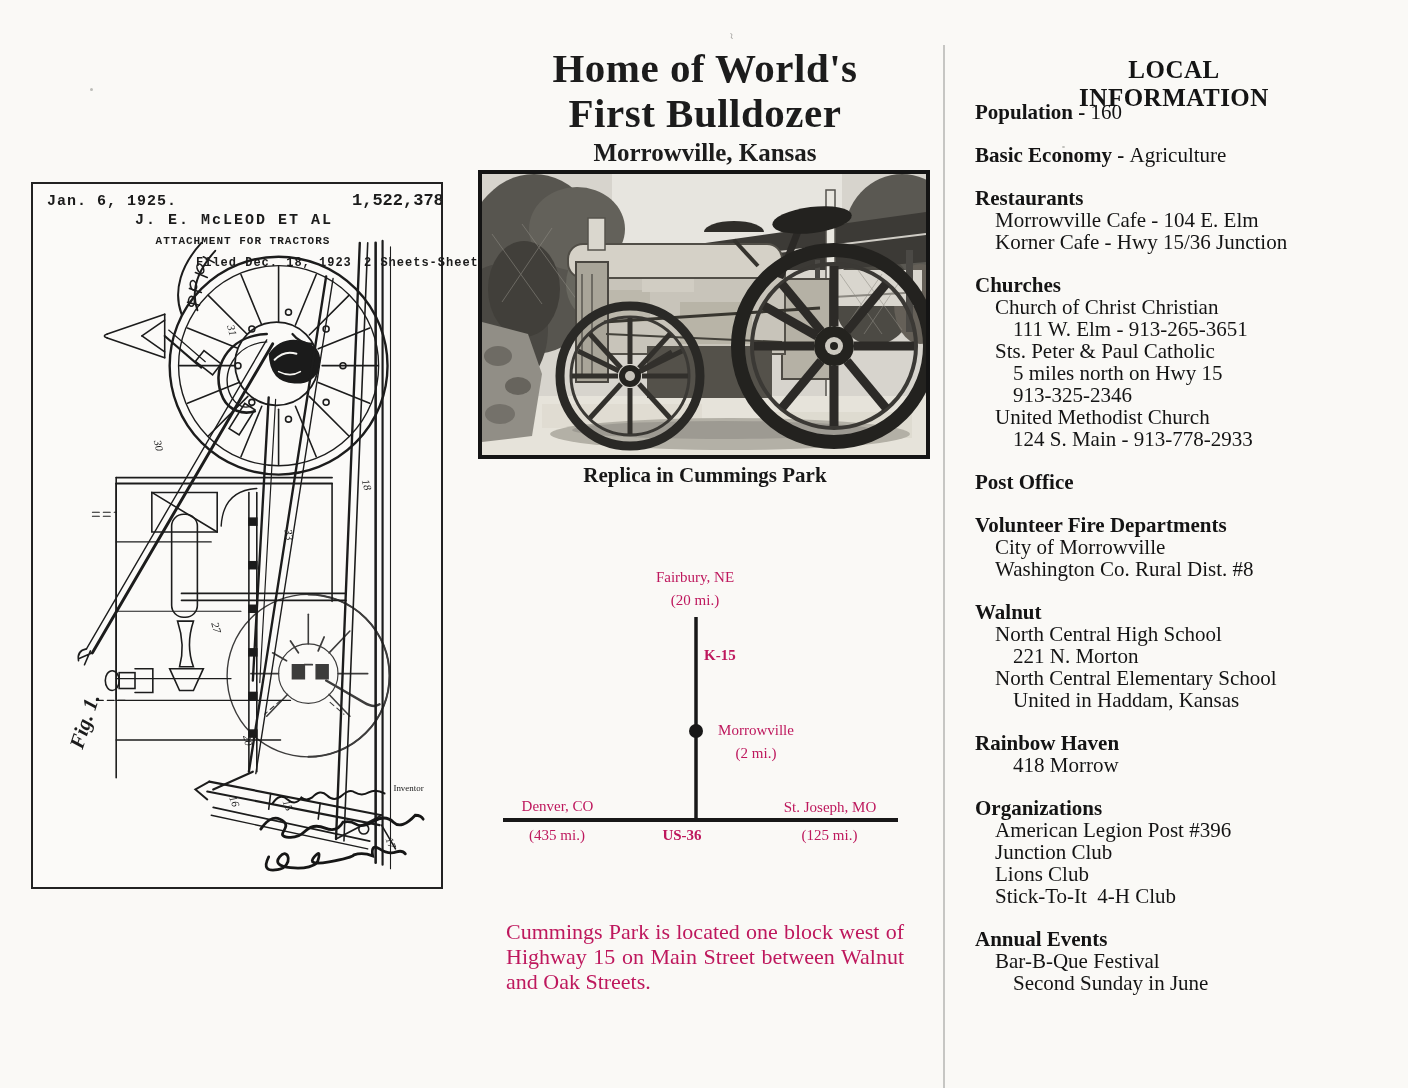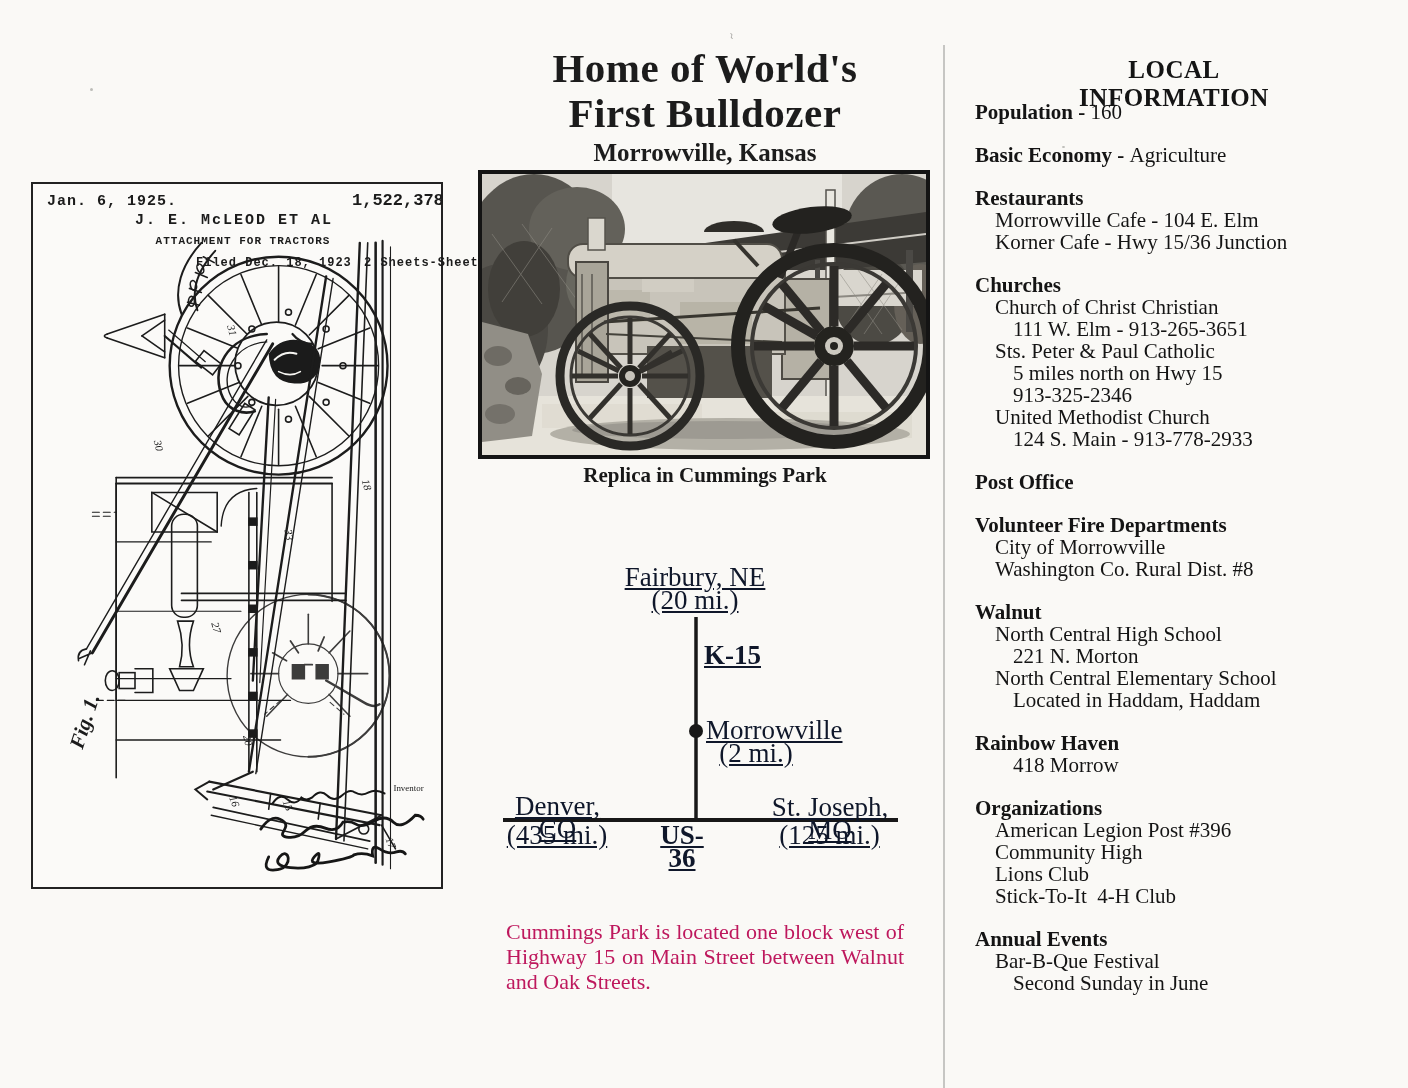--- a/index.html
+++ b/index.html
@@ -14,21 +14,21 @@
   .ctr{text-align:center;}
 
   
   .title-block{left:480px;top:46px;width:450px;text-align:center;}
   .title-line{font-size:41px;line-height:45px;font-weight:bold;letter-spacing:0.5px;color:#1c1c1c;}
   .subtitle{font-size:25px;line-height:28px;font-weight:bold;margin-top:3px;color:#1c1c1c;}
   .photo-frame{left:478px;top:170px;width:452px;height:289px;border:4px solid #141414;box-sizing:border-box;background:#d9d6d0;}
   .photo-frame svg{display:block;width:100%;height:100%;}
   .caption{left:480px;top:463px;width:450px;text-align:center;font-weight:bold;font-size:21px;line-height:24px;color:#181818;}
 
-  .map-label{font-size:27px;line-height:23px;color:#0f172a;text-decoration:underline;}
+  .map-label{font-size:15px;line-height:23px;color:#be185d;}
   .map-bold{font-weight:bold;}
 
   .directions{left:506px;top:919px;width:398px;font-size:22px;line-height:25px;text-align:justify;color:#be185d;}
 
   
   .local-heading{left:1038px;top:56px;width:272px;text-align:center;font-size:25px;font-weight:bold;letter-spacing:0.5px;color:#141414;}
   .local-sections{left:975px;top:101px;width:372px;}
   .section{margin-bottom:21px;}
   .sec-line{font-size:21px;line-height:22px;white-space:pre-wrap;color:#141414;}
   .indent1{padding-left:20px;}
@@ -416,30 +416,30 @@
       <div class="section">
         <div class="sec-line"><span class="b">Volunteer Fire Departments</span></div>
         <div class="sec-line indent1">City of Morrowville</div>
         <div class="sec-line indent1">Washington Co. Rural Dist. #8</div>
       </div>
       <div class="section">
         <div class="sec-line"><span class="b">Walnut</span></div>
         <div class="sec-line indent1">North Central High School</div>
         <div class="sec-line indent2">221 N. Morton</div>
         <div class="sec-line indent1">North Central Elementary School</div>
-        <div class="sec-line indent2">Located in Haddam, Haddam</div>
+        <div class="sec-line indent2">United in Haddam, Kansas</div>
       </div>
       <div class="section">
         <div class="sec-line"><span class="b">Rainbow Haven</span></div>
         <div class="sec-line indent2">418 Morrow</div>
       </div>
       <div class="section">
         <div class="sec-line"><span class="b">Organizations</span></div>
         <div class="sec-line indent1">American Legion Post #396</div>
-        <div class="sec-line indent1">Community High</div>
+        <div class="sec-line indent1">Junction Club</div>
         <div class="sec-line indent1">Lions Club</div>
         <div class="sec-line indent1">Stick-To-It  4-H Club</div>
       </div>
       <div class="section">
         <div class="sec-line"><span class="b">Annual Events</span></div>
         <div class="sec-line indent1">Bar-B-Que Festival</div>
         <div class="sec-line indent2">Second Sunday in June</div>
       </div>
     </div>
 

